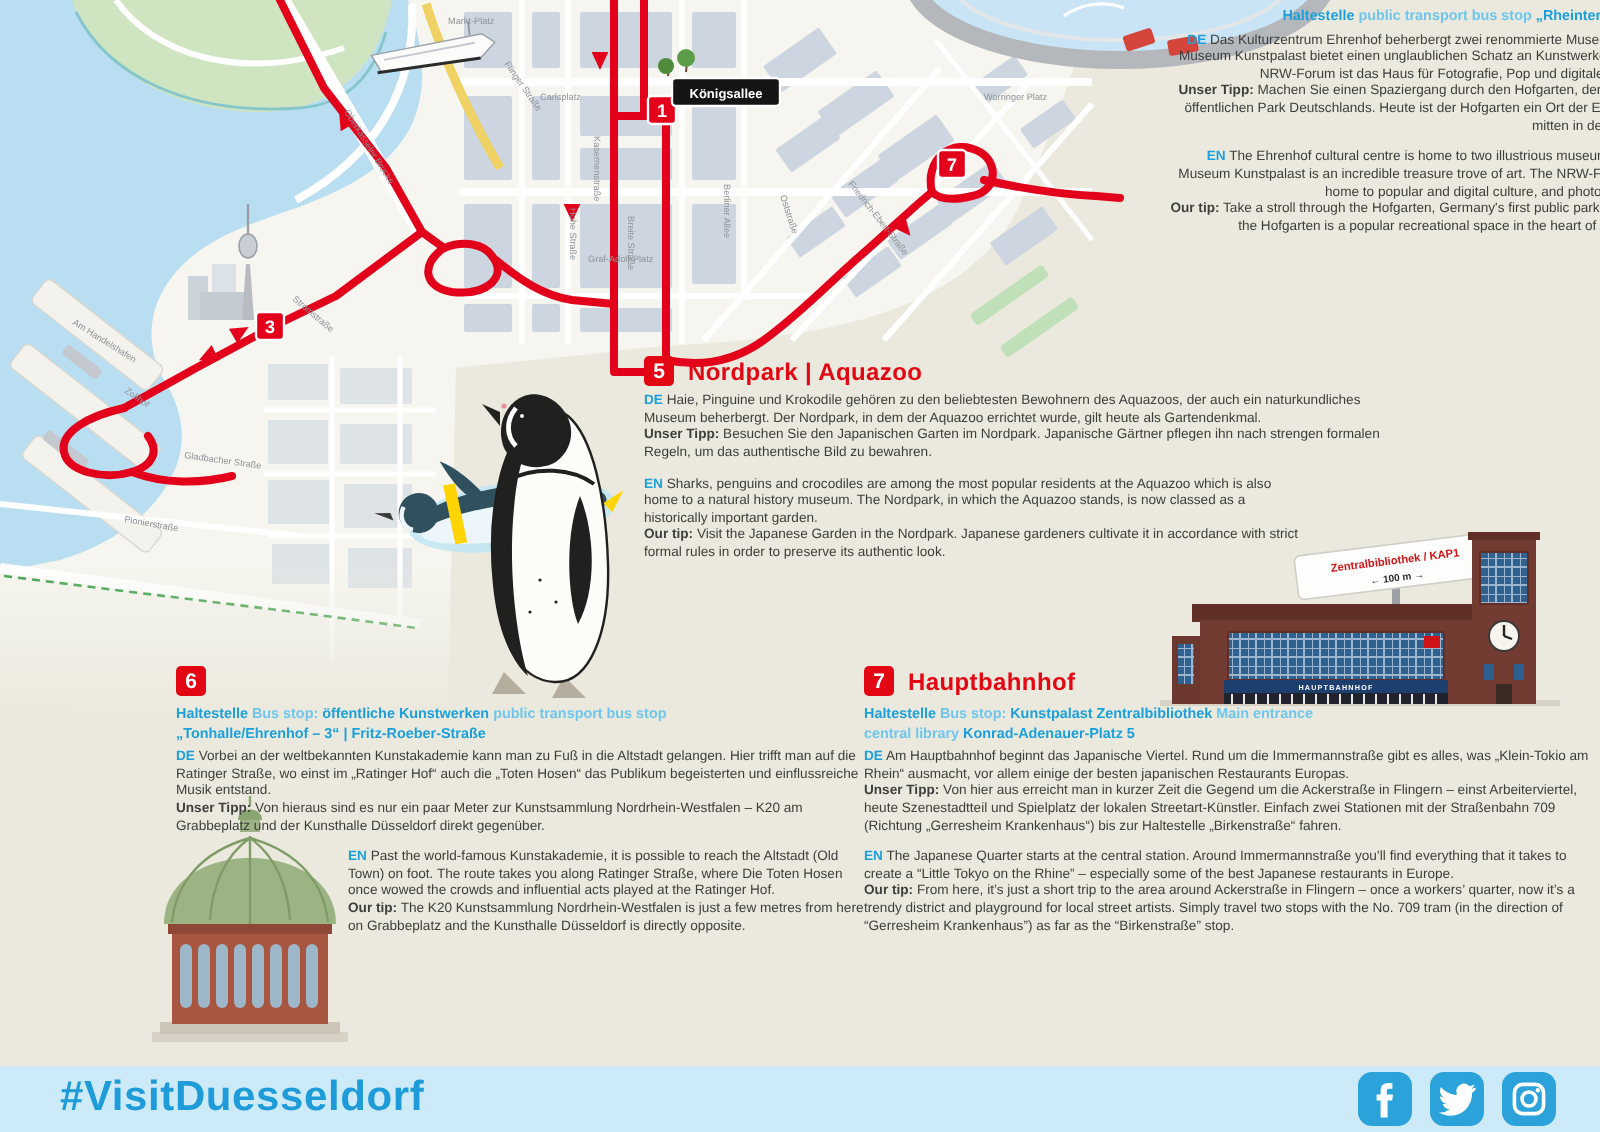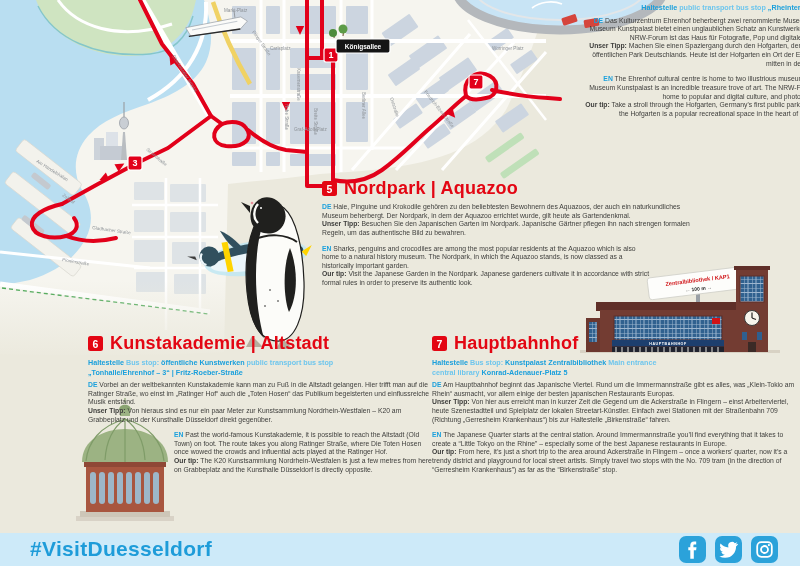--- a/index.html
+++ b/index.html
@@ -5,21 +5,21 @@
   html,body{margin:0;padding:0;}
   .page{position:relative;width:800px;height:566px;overflow:hidden;background:#ebe9dd;
         font-family:"Liberation Sans",sans-serif;}
   svg.map{position:absolute;left:0;top:0;width:800px;height:566px;}
 
   
   .sec{position:absolute;}
   .sec-h{display:flex;align-items:center;margin-bottom:4px;}
   .num{width:15px;height:15px;background:#e30613;color:#fff;font-weight:bold;font-size:10.5px;
        display:flex;align-items:center;justify-content:center;border-radius:2.5px;flex:0 0 auto;}
-  .sec-title{color:#e30613;font-weight:bold;font-size:18px;margin:0 0 0 7px;letter-spacing:.2px;}
+  .sec-title{color:#e30613;font-weight:bold;font-size:12px;margin:0 0 0 7px;letter-spacing:.2px;}
   p{margin:0;}
   .stop{font-size:7.2px;line-height:1.32;margin:2px 0 4px;font-weight:bold;}
   .hb{color:#1ba0dc;font-weight:bold;}
   .hr{color:#6ec6ed;font-weight:bold;}
   .body-p{font-size:6.8px;line-height:1.27;color:#3e3e3c;}
   .chip{color:#1ba0dc;font-weight:bold;}
   .tipl{font-weight:bold;color:#3e3e3c;}
   .block{margin-bottom:7px;}
   .ehrenhof{position:absolute;left:580px;top:1px;width:243px;text-align:right;}
   .s5{left:322px;top:178px;width:380px;}
@@ -342,21 +342,20 @@
     </div>
     <div class="block" style="width:330px">
       <p class="body-p"><span class="chip">EN</span> <span>Sharks, penguins and crocodiles are among the most popular residents at the Aquazoo which is also home to a natural history museum. The Nordpark, in which the Aquazoo stands, is now classed as a historically important garden.</span></p>
       <p class="body-p"><span class="tipl">Our tip:</span> <span>Visit the Japanese Garden in the Nordpark. Japanese gardeners cultivate it in accordance with strict formal rules in order to preserve its authentic look.</span></p>
     </div>
   </div>
 
   <div class="sec s6">
     <div class="sec-h">
       <span class="num">6</span>
-      <h2 class="sec-title">Kunstakademie | Altstadt</h2>
     </div>
     <p class="stop">
       <span class="hb">Haltestelle</span>
       <span class="hr">Bus stop:</span>
       <span class="hb">öffentliche Kunstwerken</span>
       <span class="hr">public transport bus stop</span><br>
       <span class="hb">„Tonhalle/Ehrenhof – 3“ | Fritz-Roeber-Straße</span>
     </p>
     <div class="block">
       <p class="body-p"><span class="chip">DE</span> <span>Vorbei an der weltbekannten Kunstakademie kann man zu Fuß in die Altstadt gelangen. Hier trifft man auf die Ratinger Straße, wo einst im „Ratinger Hof“ auch die „Toten Hosen“ das Publikum begeisterten und einflussreiche Musik entstand.</span></p>

